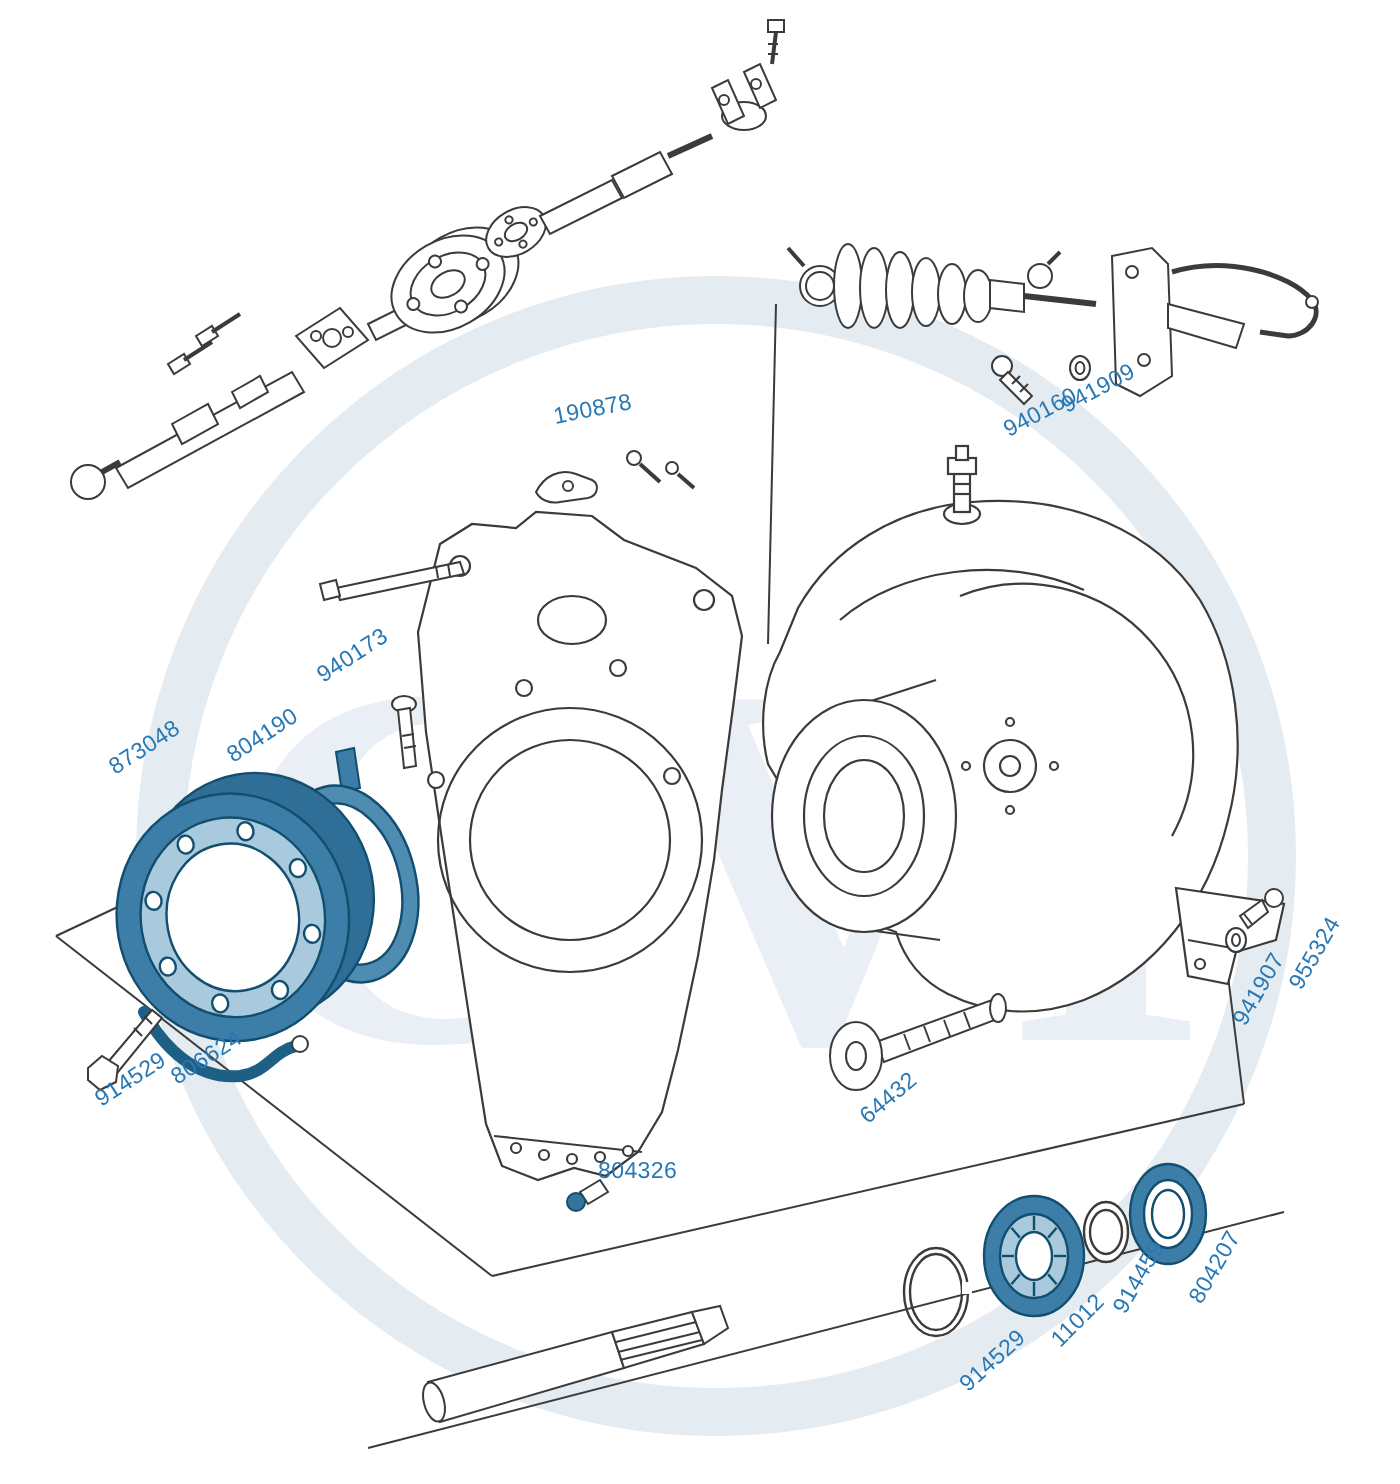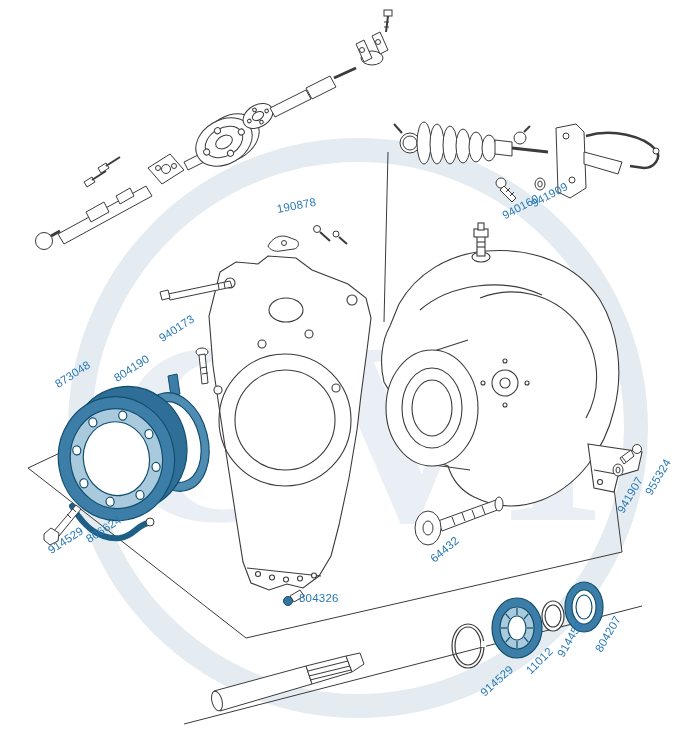--- a/index.html
+++ b/index.html
@@ -320,21 +320,21 @@
 
 <div class="labels">
   <span class="lbl" style="left:277px;top:203px;--r:-11deg">190878</span>
   <span class="lbl" style="left:532px;top:198px;--r:-28deg">941909</span>
   <span class="lbl" style="left:503px;top:210px;--r:-28deg">940160</span>
   <span class="lbl" style="left:160px;top:333px;--r:-33deg">940173</span>
   <span class="lbl" style="left:115px;top:373px;--r:-33deg">804190</span>
   <span class="lbl" style="left:56px;top:379px;--r:-33deg">873048</span>
   <span class="lbl" style="left:87px;top:534px;--r:-33deg">806624</span>
   <span class="lbl" style="left:49px;top:545px;--r:-33deg">914529</span>
-  <span class="lbl" style="left:299px;top:592px;--r:0deg">804326</span>
+  <span class="lbl" style="left:299px;top:580px;--r:0deg">804326</span>
   <span class="lbl" style="left:432px;top:554px;--r:-40deg">64432</span>
   <span class="lbl" style="left:648px;top:488px;--r:-60deg">955324</span>
   <span class="lbl" style="left:620px;top:506px;--r:-60deg">941907</span>
   <span class="lbl" style="left:598px;top:645px;--r:-60deg">804207</span>
   <span class="lbl" style="left:560px;top:650px;--r:-60deg">914459</span>
   <span class="lbl" style="left:528px;top:666px;--r:-45deg">11012</span>
   <span class="lbl" style="left:482px;top:688px;--r:-42deg">914529</span>
 </div>
 
 </div>

